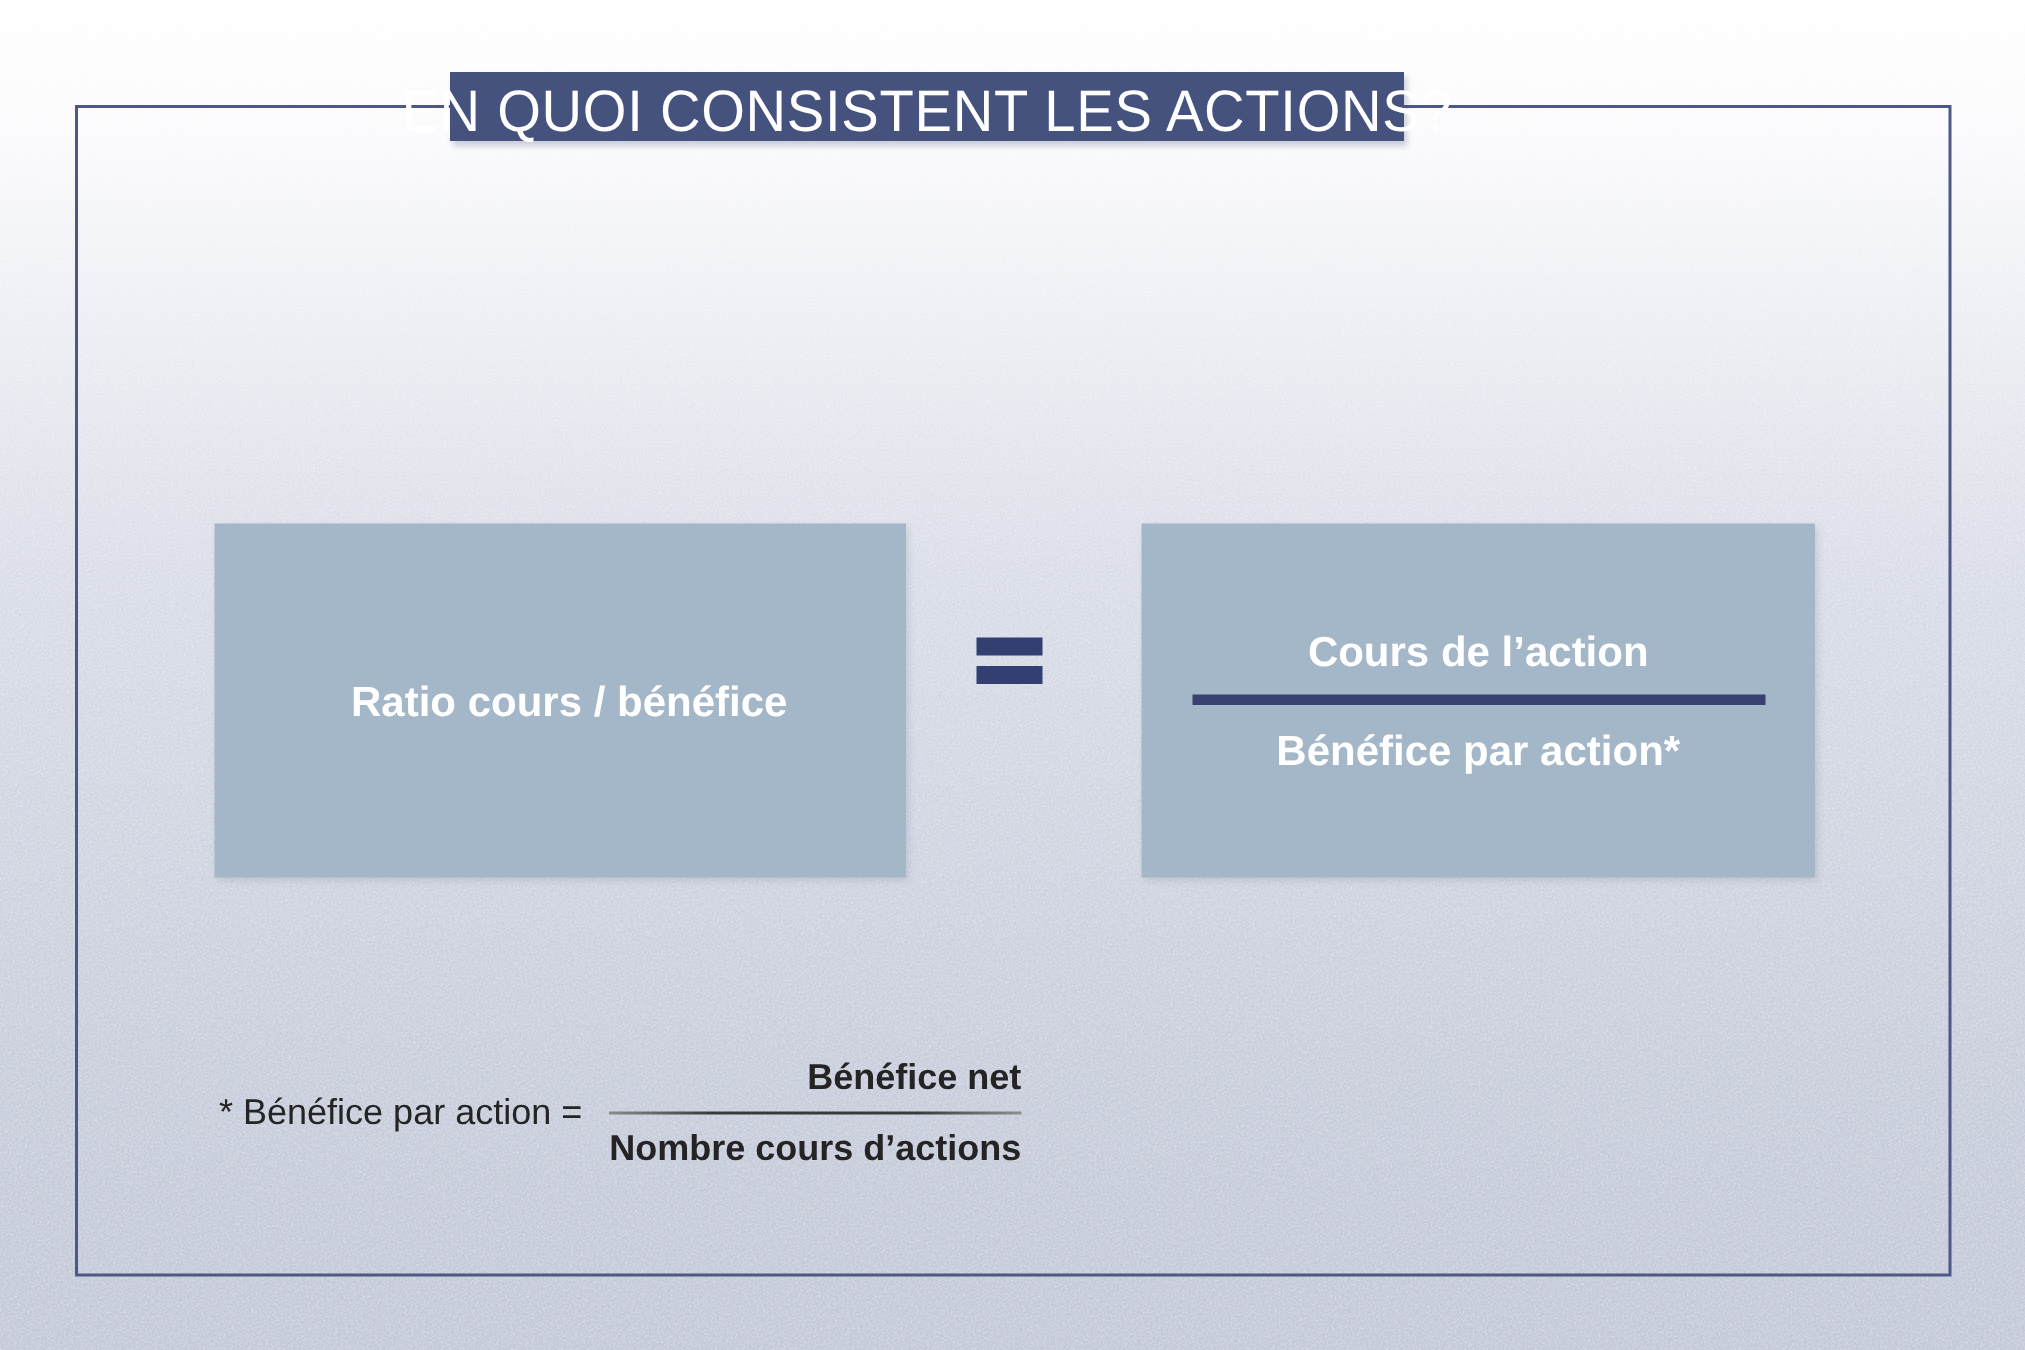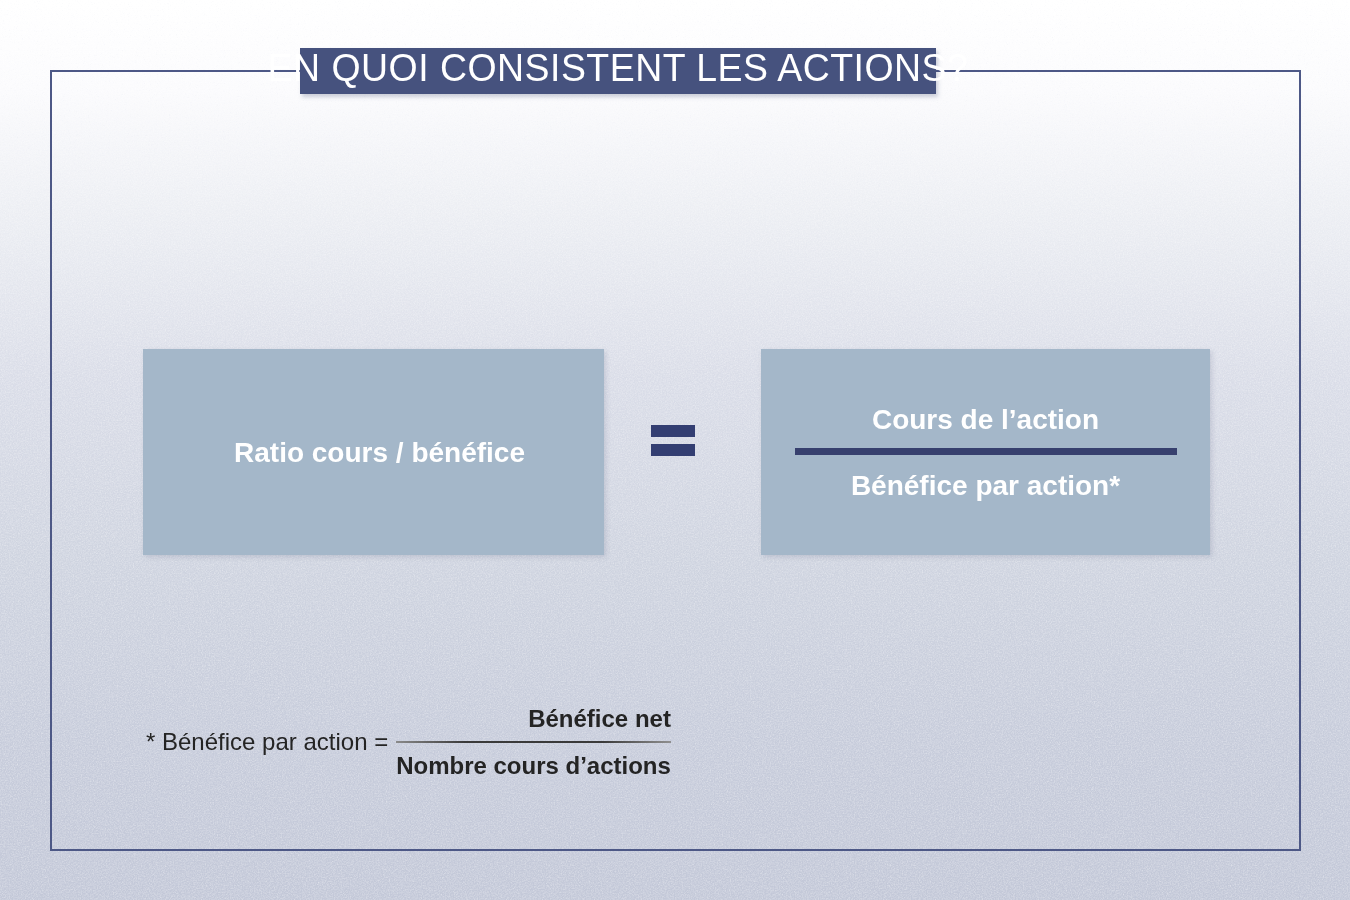--- a/index.html
+++ b/index.html
@@ -40,38 +40,38 @@
   }
   .title-bar {
     position: absolute;
     left: 300px;
     top: 48px;
     width: 636px;
     height: 46px;
     background: #46527e;
     z-index: 3;
     display: flex;
-    align-items: flex-start;
+    align-items: flex-end;
     justify-content: center;
     box-shadow: 2px 3px 4px rgba(60, 70, 110, 0.25);
   }
   .title-text {
     color: #ffffff;
     font-size: 39px;
     font-weight: 400;
     letter-spacing: 0.5px;
     white-space: nowrap;
     transform: scaleX(0.96);
     line-height: 1;
   }
   .eq-box {
     position: absolute;
     top: 349px;
     width: 449px;
-    height: 206px;
+    height: 236px;
     background: #a4b7c9;
     z-index: 3;
     display: flex;
     flex-direction: column;
     align-items: center;
     justify-content: center;
     box-shadow: 2px 2px 5px rgba(80, 90, 120, 0.18);
   }
   .eq-box.left { left: 143px; padding-left: 12px; }
   .eq-box.right { left: 761px; }
@@ -111,21 +111,21 @@
     clip: rect(0 0 0 0);
     white-space: nowrap;
   }
   .footnote {
     position: absolute;
     left: 146px;
     top: 702px;
     z-index: 3;
     display: flex;
     align-items: center;
-    gap: 8px;
+    gap: 18px;
     color: #242424;
   }
   .footnote-label {
     font-size: 24px;
     line-height: 30px;
     white-space: nowrap;
   }
   .foot-frac {
     display: flex;
     flex-direction: column;

